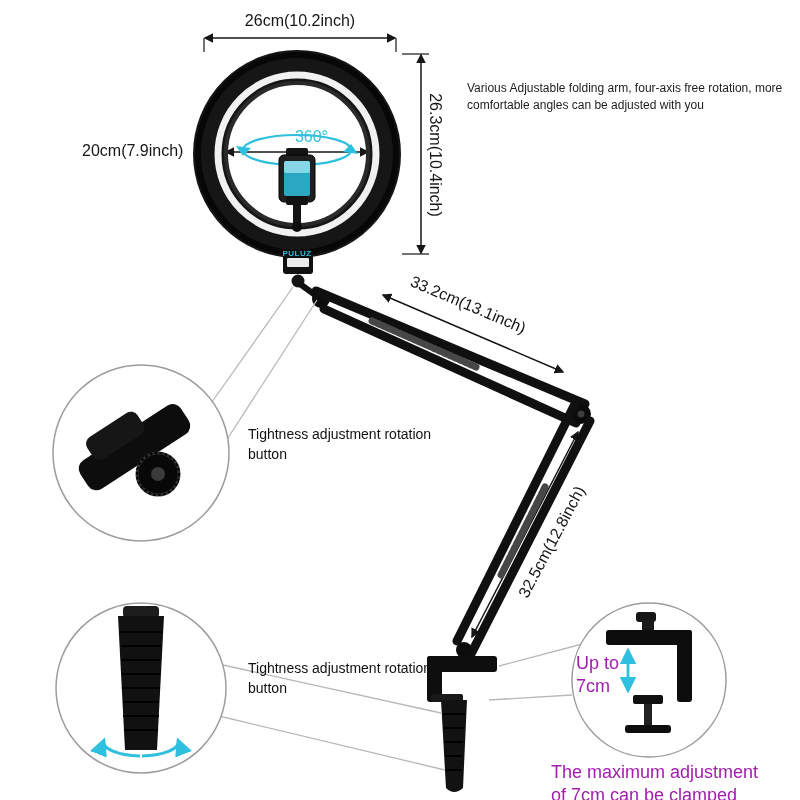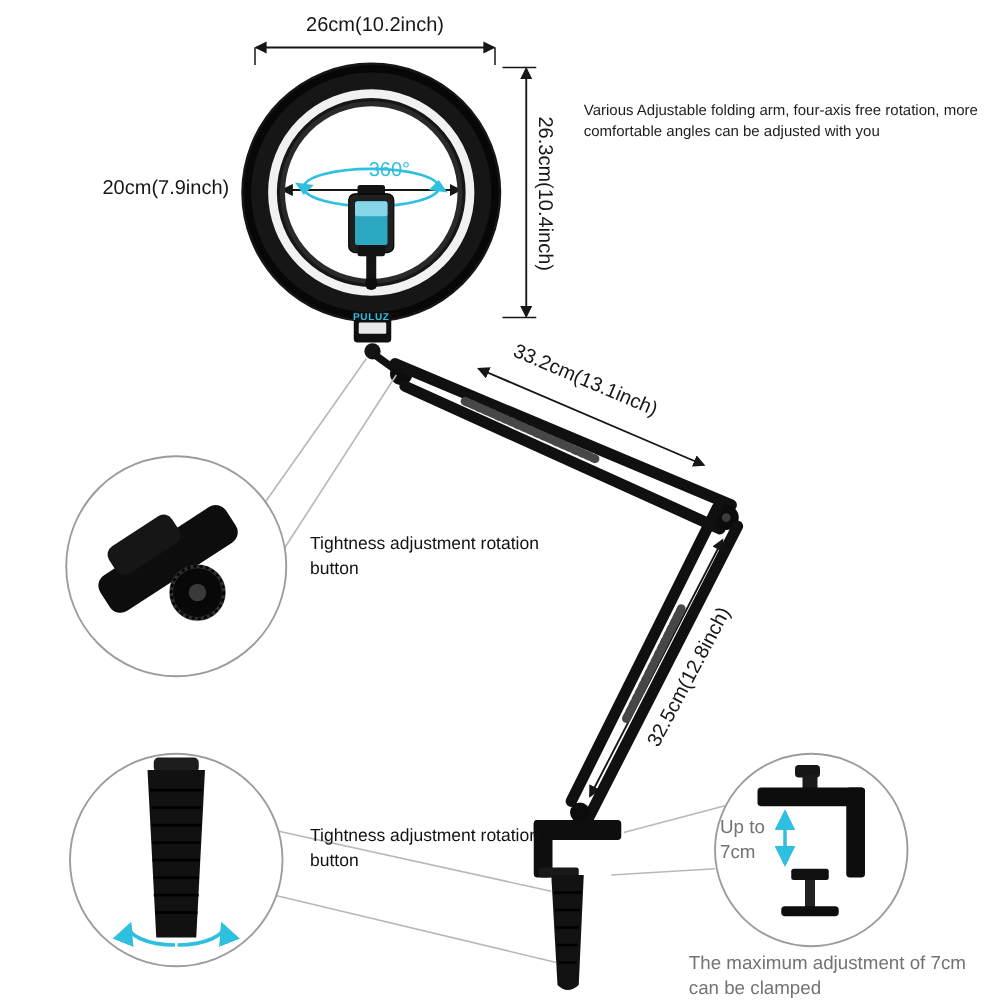--- a/index.html
+++ b/index.html
@@ -9,21 +9,21 @@
   .canvas > svg { position: absolute; left: 0; top: 0; }
   .label { position: absolute; color: var(--ink); white-space: normal; }
   .dim { font-size: 16px; color: #161616; white-space: nowrap; }
   .rot { transform-origin: center center; }
   .accent-text { color: var(--accent); }
   .stroke-accent { stroke: var(--accent); }
   .fill-accent { fill: var(--accent); }
   .title { font-size: 25px; font-weight: bold; color: #0d0d0d; }
   .desc { font-size: 12px; line-height: 1.42; color: #1d1d1d; }
   .callout-text { font-size: 14px; line-height: 1.45; color: #111; }
-  .note-text { font-size: 15px; line-height: 1.3; color: #737373; }
+  .note-text { font-size: 18px; line-height: 1.3; color: #a21caf; }
 </style>
 </head>
 <body>
 
 <div class="canvas">
 
   <svg width="800" height="800" viewBox="0 0 800 800">
     <defs>
       <marker id="arrD" viewBox="0 0 10 10" refX="8.5" refY="5" markerWidth="6.5" markerHeight="6.5" orient="auto-start-reverse">
         <path d="M0,0 L10,5 L0,10 Z" fill="#161616"></path>

